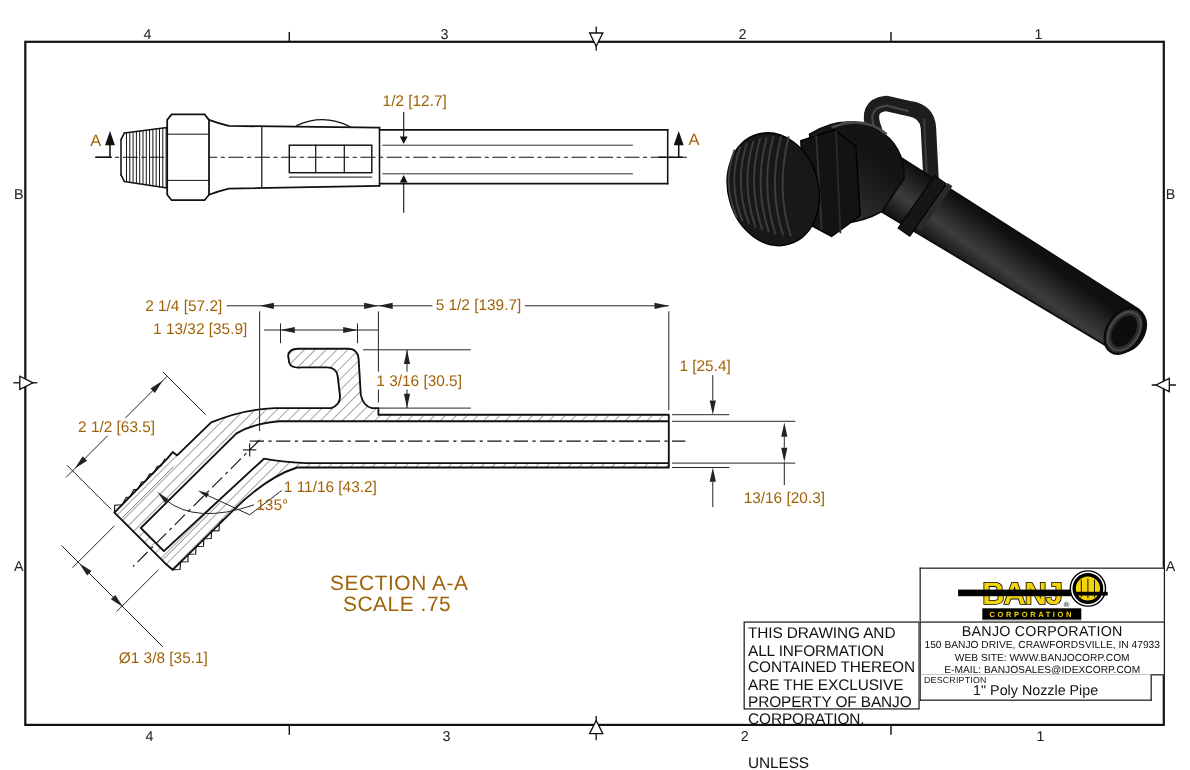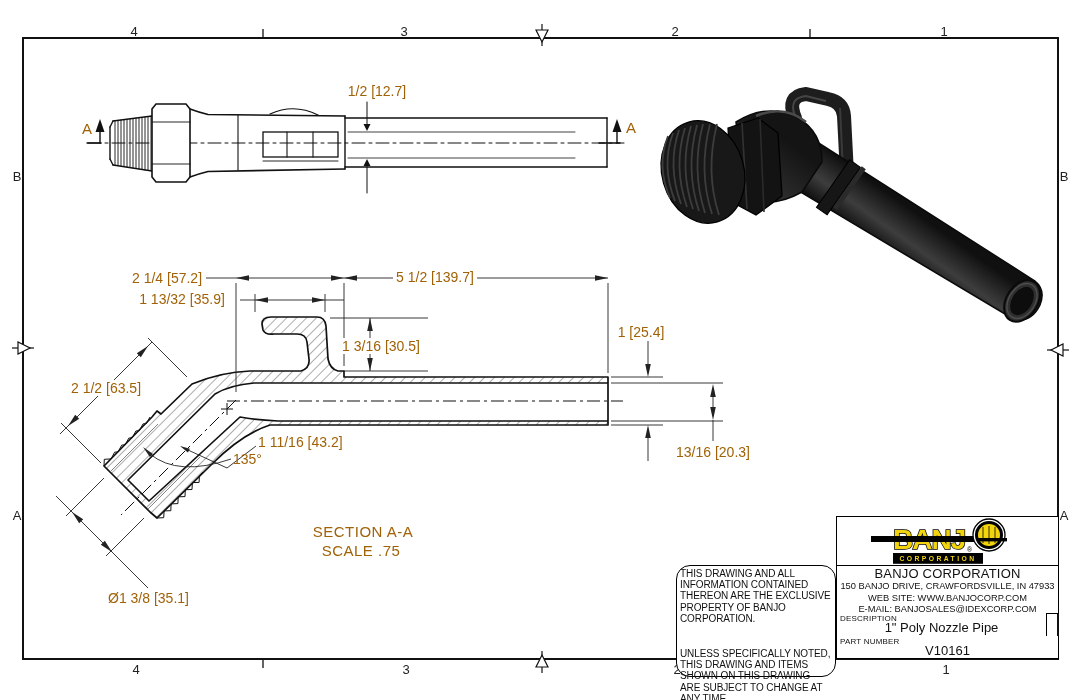--- a/index.html
+++ b/index.html
@@ -4,26 +4,26 @@
 <style>
   html,body{margin:0;padding:0;background:#e8e8e8;}
   .page{position:relative;width:1082px;height:700px;background:#fff;
         font-family:"Liberation Sans",sans-serif;color:#111;overflow:hidden;}
   .page svg.art{position:absolute;left:0;top:0;}
   .lbl{position:absolute;white-space:nowrap;color:#a16207;}
   .dim{font-size:14px;transform:translate(-50%,-50%);}
   .dimL{font-size:14px;transform:translate(0,-50%);}
   .bg{background:#fff;padding:0 3px;}
   .zone{font-size:13px;transform:translate(-50%,-50%);color:#222;}
-  .big{font-size:15px;letter-spacing:.5px;}
+  .big{font-size:19px;letter-spacing:.5px;}
   .secarrow{font-size:15px;}
   
   .tb{position:absolute;box-sizing:border-box;border:1.5px solid #000;background:#fff;}
-  .legal{left:676px;top:565px;width:160px;height:112px;padding:2px 3px;
-         font-size:10px;line-height:1.12;letter-spacing:-0.1px;border-radius:14px;}
+  .legal{left:676px;top:565px;width:160px;height:80px;padding:2px 3px;
+         font-size:14px;line-height:1.12;letter-spacing:-0.1px;}
   .legal .p2{margin-top:24px;}
   .logoBox{left:836px;top:516px;width:223px;height:50px;border-bottom:none;}
   .coBox{left:836px;top:565px;width:223px;height:49px;text-align:center;border-left:1.5px solid #000;}
   .coBox .co{font-size:13px;margin-top:0;letter-spacing:.2px;}
   .coBox .ln{font-size:9.3px;line-height:11.5px;}
   .descRow{left:836px;top:613px;width:211px;height:24px;border-top:none;}
   .partRow{left:836px;top:636px;width:223px;height:23px;border-top:none;}
   .cellLab{position:absolute;left:3px;top:1px;font-size:8px;letter-spacing:.2px;}
   .cellVal{position:absolute;left:0;right:0;top:7px;text-align:center;font-size:13px;}
 </style>
@@ -331,18 +331,14 @@
     <div class="ln">150 BANJO DRIVE, CRAWFORDSVILLE, IN 47933</div>
     <div class="ln">WEB SITE: WWW.BANJOCORP.COM</div>
     <div class="ln">E-MAIL: BANJOSALES@IDEXCORP.COM</div>
   </div>
 
   <div class="tb descRow">
     <div class="cellLab">DESCRIPTION</div>
     <div class="cellVal">1" Poly Nozzle Pipe</div>
   </div>
 
-  <div class="tb partRow">
-    <div class="cellLab">PART NUMBER</div>
-    <div class="cellVal">V10161</div>
-  </div>
 
 </div>
 
 </body></html>

